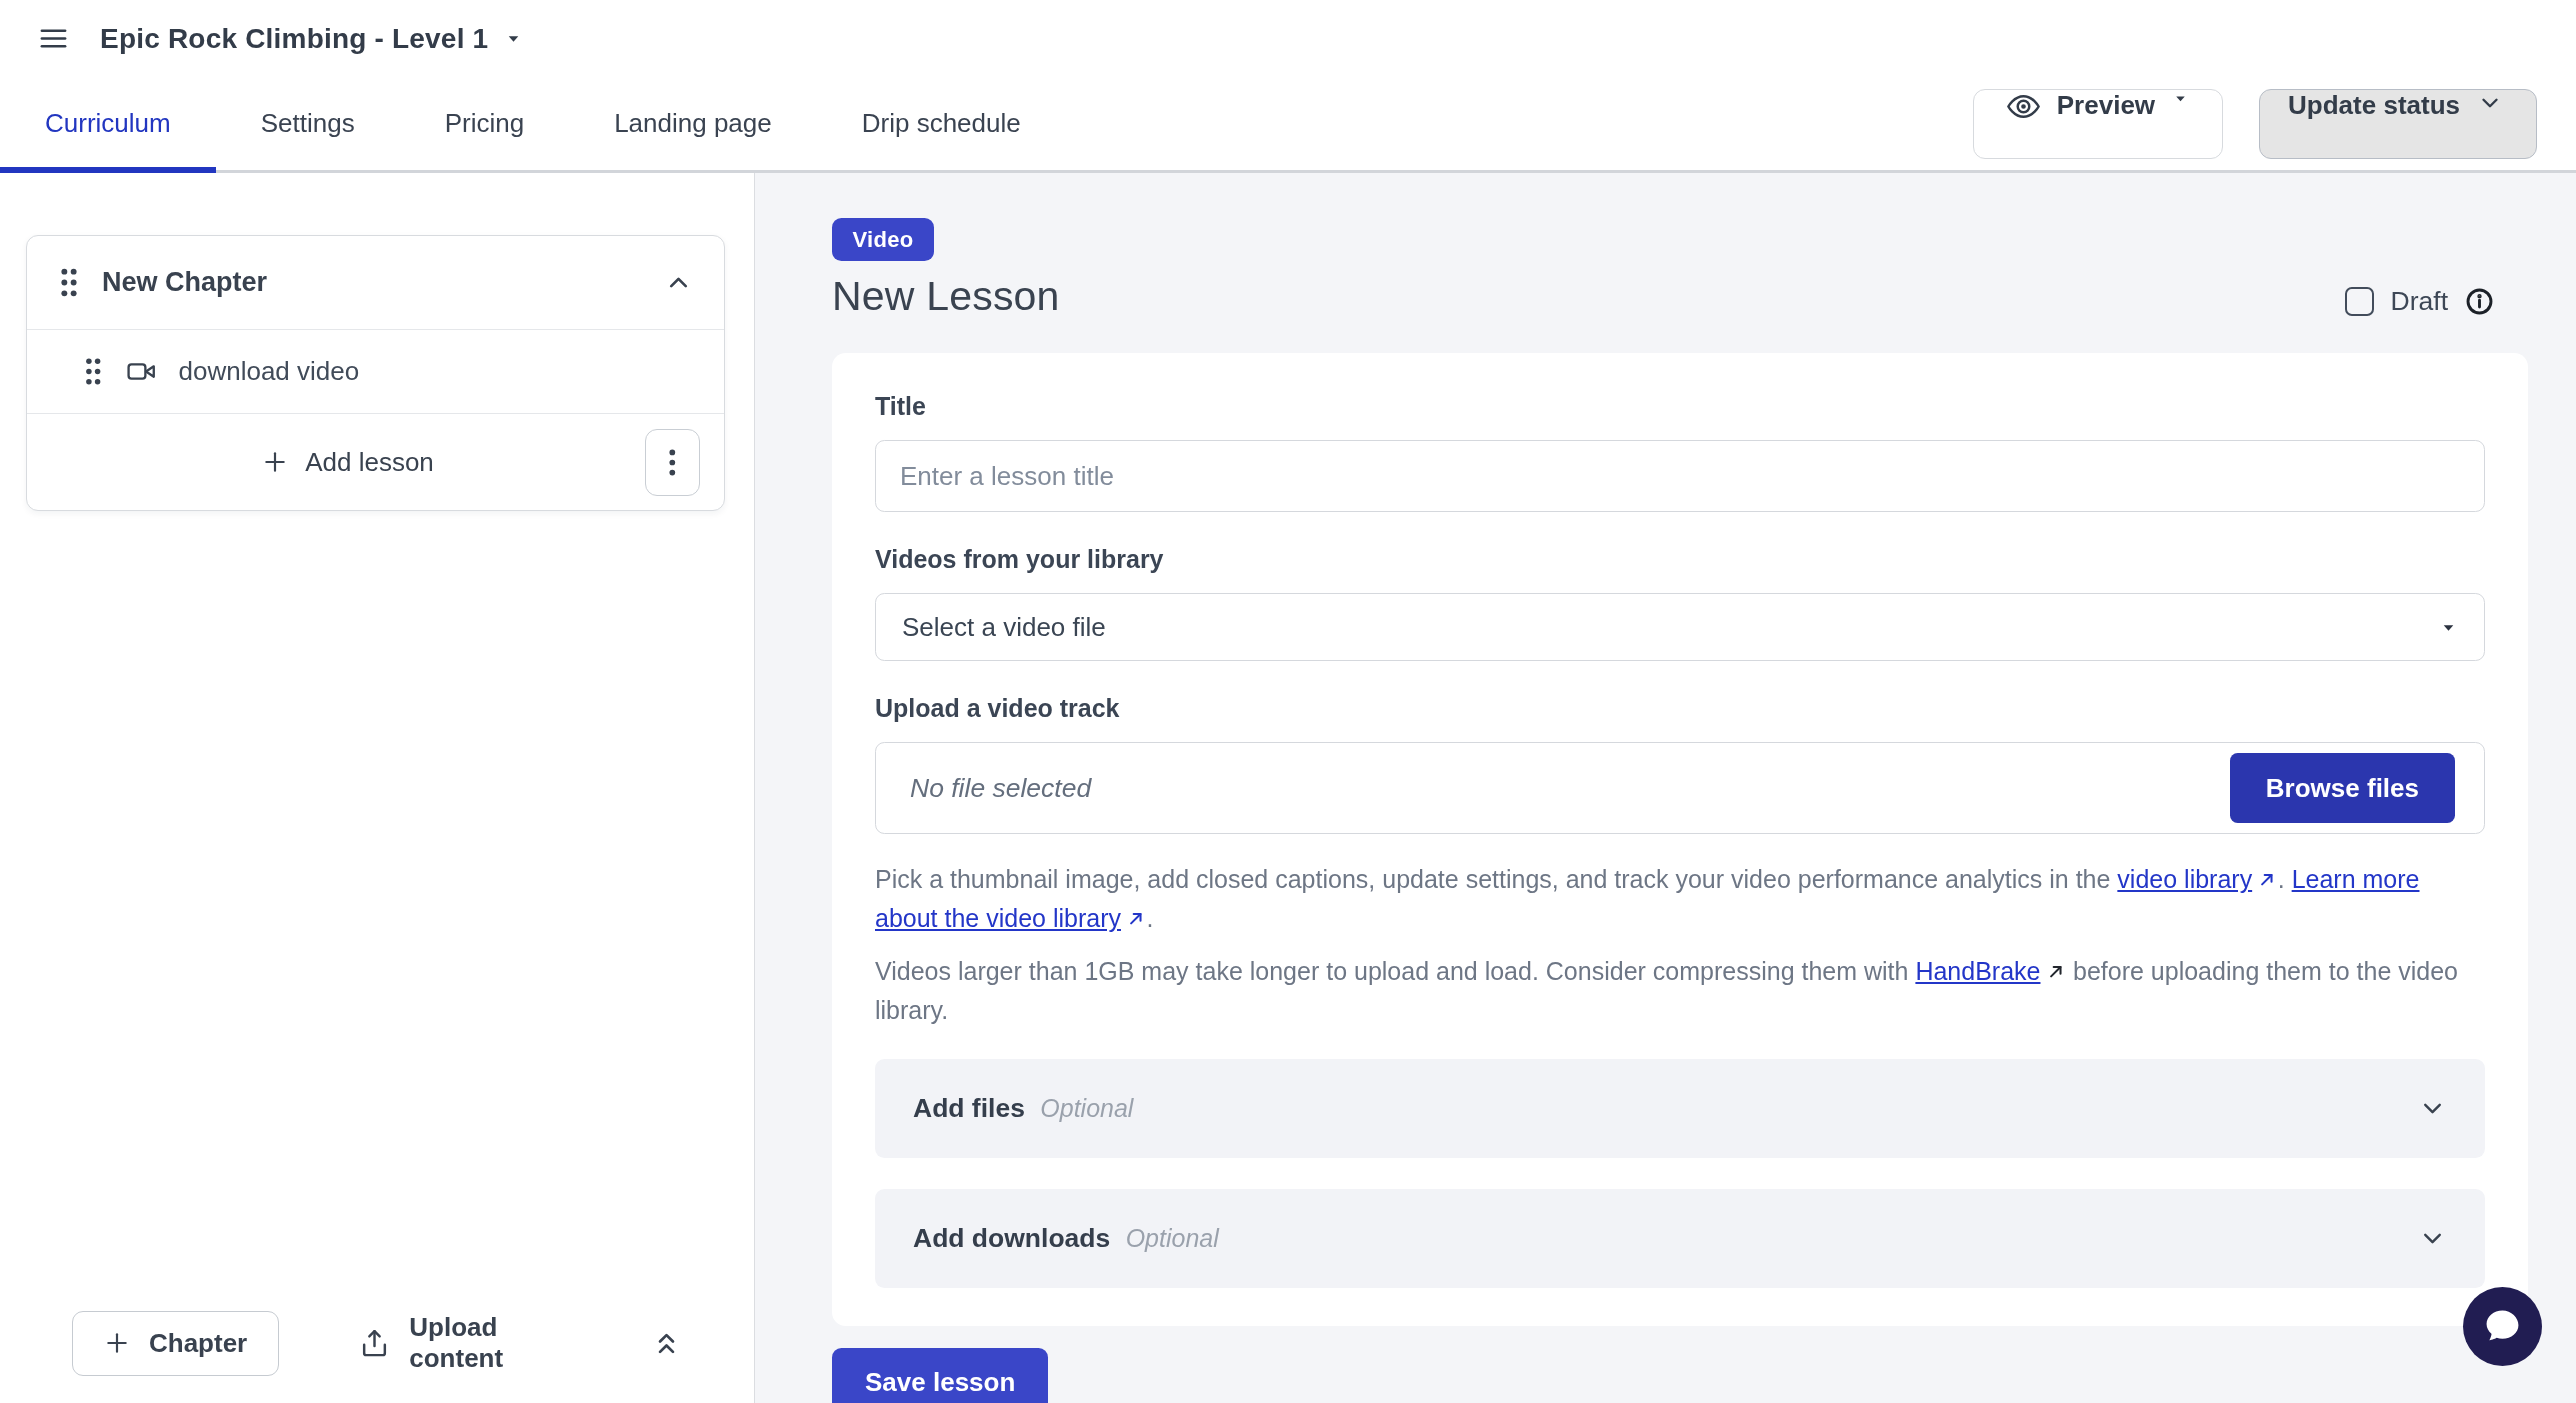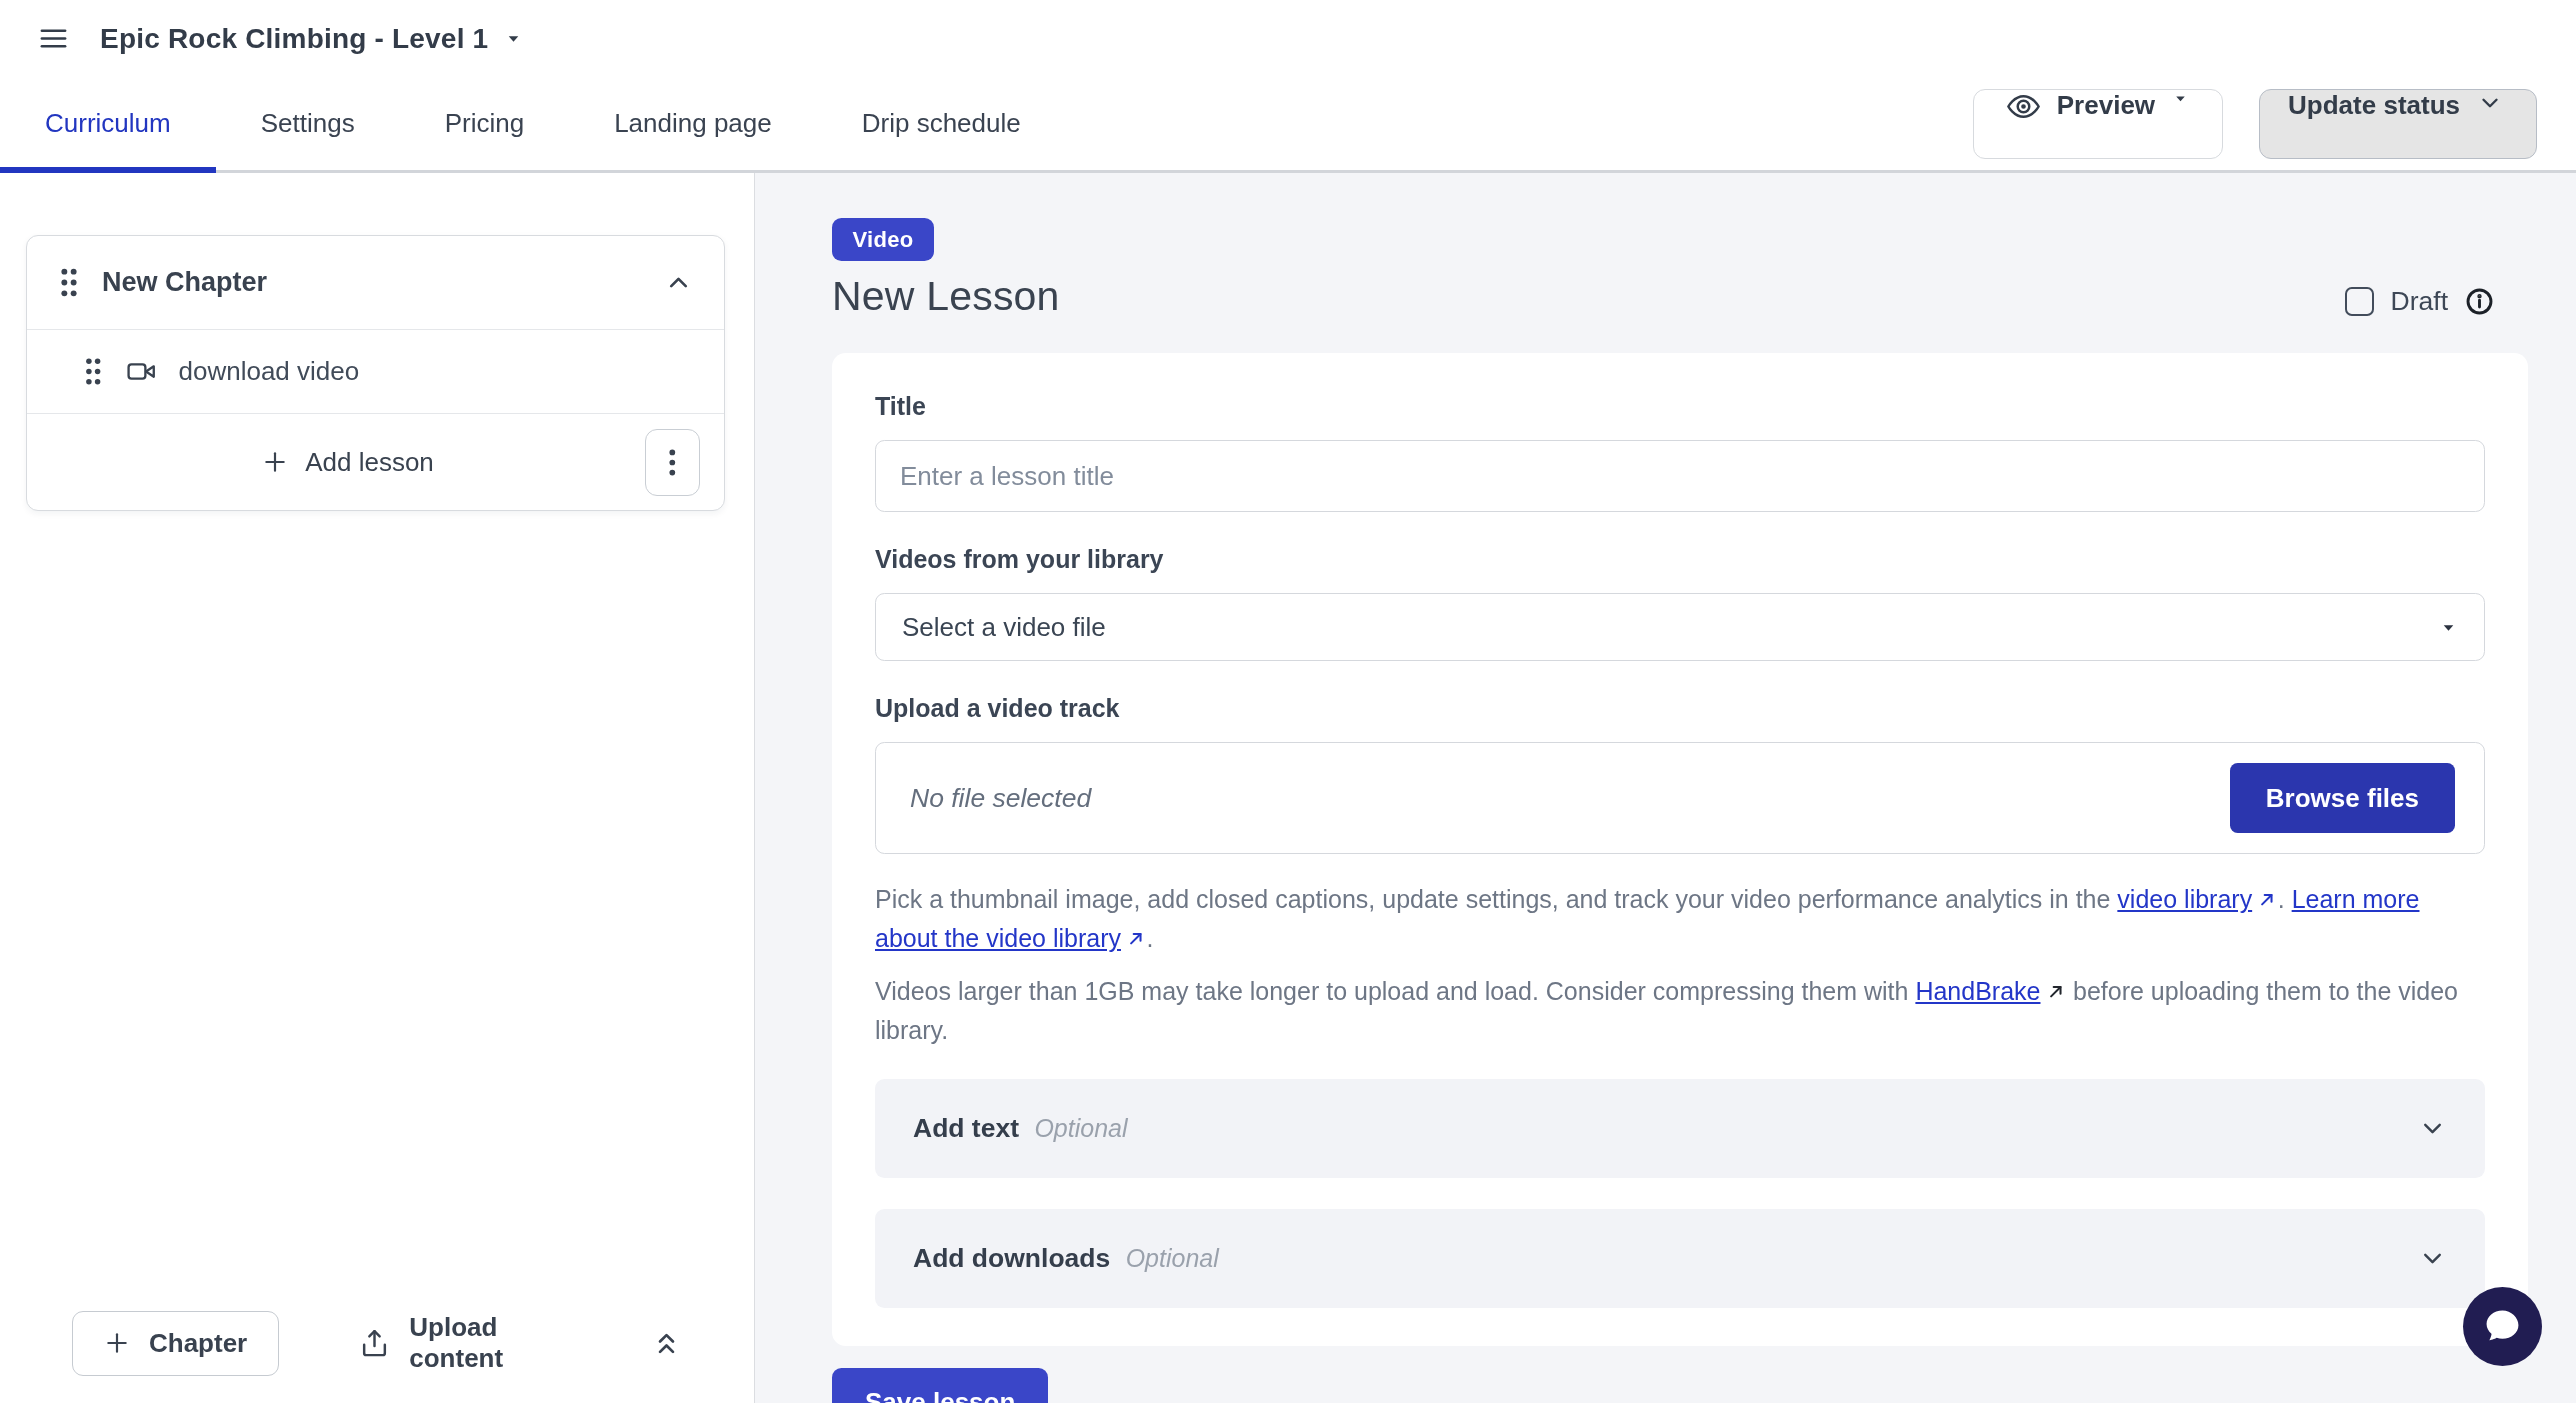--- a/index.html
+++ b/index.html
@@ -130,21 +130,21 @@
     font-family:"Liberation Sans", sans-serif; outline:none;
   }
   .text-input::placeholder { color:#828c9b; }
   .field-gap { margin-top:33px; }
   .select-box {
     height:68px; border:1.7px solid #d5d8dd; border-radius:9.4px; background:#ffffff;
     display:flex; align-items:center; padding:0 26px; cursor:pointer;
   }
   .select-value { font-size:26px; color:#3a4553; flex:1; }
   .upload-box {
-    height:112px; border:1.7px solid #d5d8dd; border-radius:9.4px; background:#ffffff;
+    height:92px; border:1.7px solid #d5d8dd; border-radius:9.4px; background:#ffffff;
     display:flex; align-items:center; padding:0 29px 0 34px;
   }
   .no-file { font-style:italic; font-size:26.5px; color:#646e7d; flex:1; }
   .browse-btn {
     height:70px; padding:0 36px; border:none; border-radius:7.7px;
     background:#2b36ae; color:#ffffff; font-size:26px; font-weight:700;
     font-family:"Liberation Sans", sans-serif; cursor:pointer;
   }
   .help { margin-top:26px; font-size:25px; line-height:39px; color:#6d7685; }
   .help + .help { margin-top:13.7px; }
@@ -372,21 +372,21 @@
       </p>
 
       <p class="help">
         <span>Videos larger than 1GB may take longer to upload and load. Consider compressing them with </span><a class="link"><span>HandBrake</span><span class="ext-arrow"><svg width="20.5" height="20.5" viewBox="0 0 24 24" fill="none" stroke="#22262d" stroke-width="2.4" stroke-linecap="round" stroke-linejoin="round">
                 <line x1="6" y1="18" x2="17" y2="7"></line>
                 <polyline points="9 7 17 7 17 15"></polyline>
               </svg></span></a><span> before uploading them to the video library.</span>
       </p>
 
       <div class="section">
-        <span class="section-title">Add text</span>
+        <span class="section-title">Add files</span>
         <span class="section-optional">Optional</span>
         <span class="section-chevron">
           <svg width="29" height="29" viewBox="0 0 24 24" fill="none" stroke="currentColor" stroke-width="2" stroke-linecap="round" stroke-linejoin="round">
               <polyline points="6 9 12 15 18 9"></polyline>
             </svg>
         </span>
       </div>
 
       <div class="section">
         <span class="section-title">Add downloads</span>

